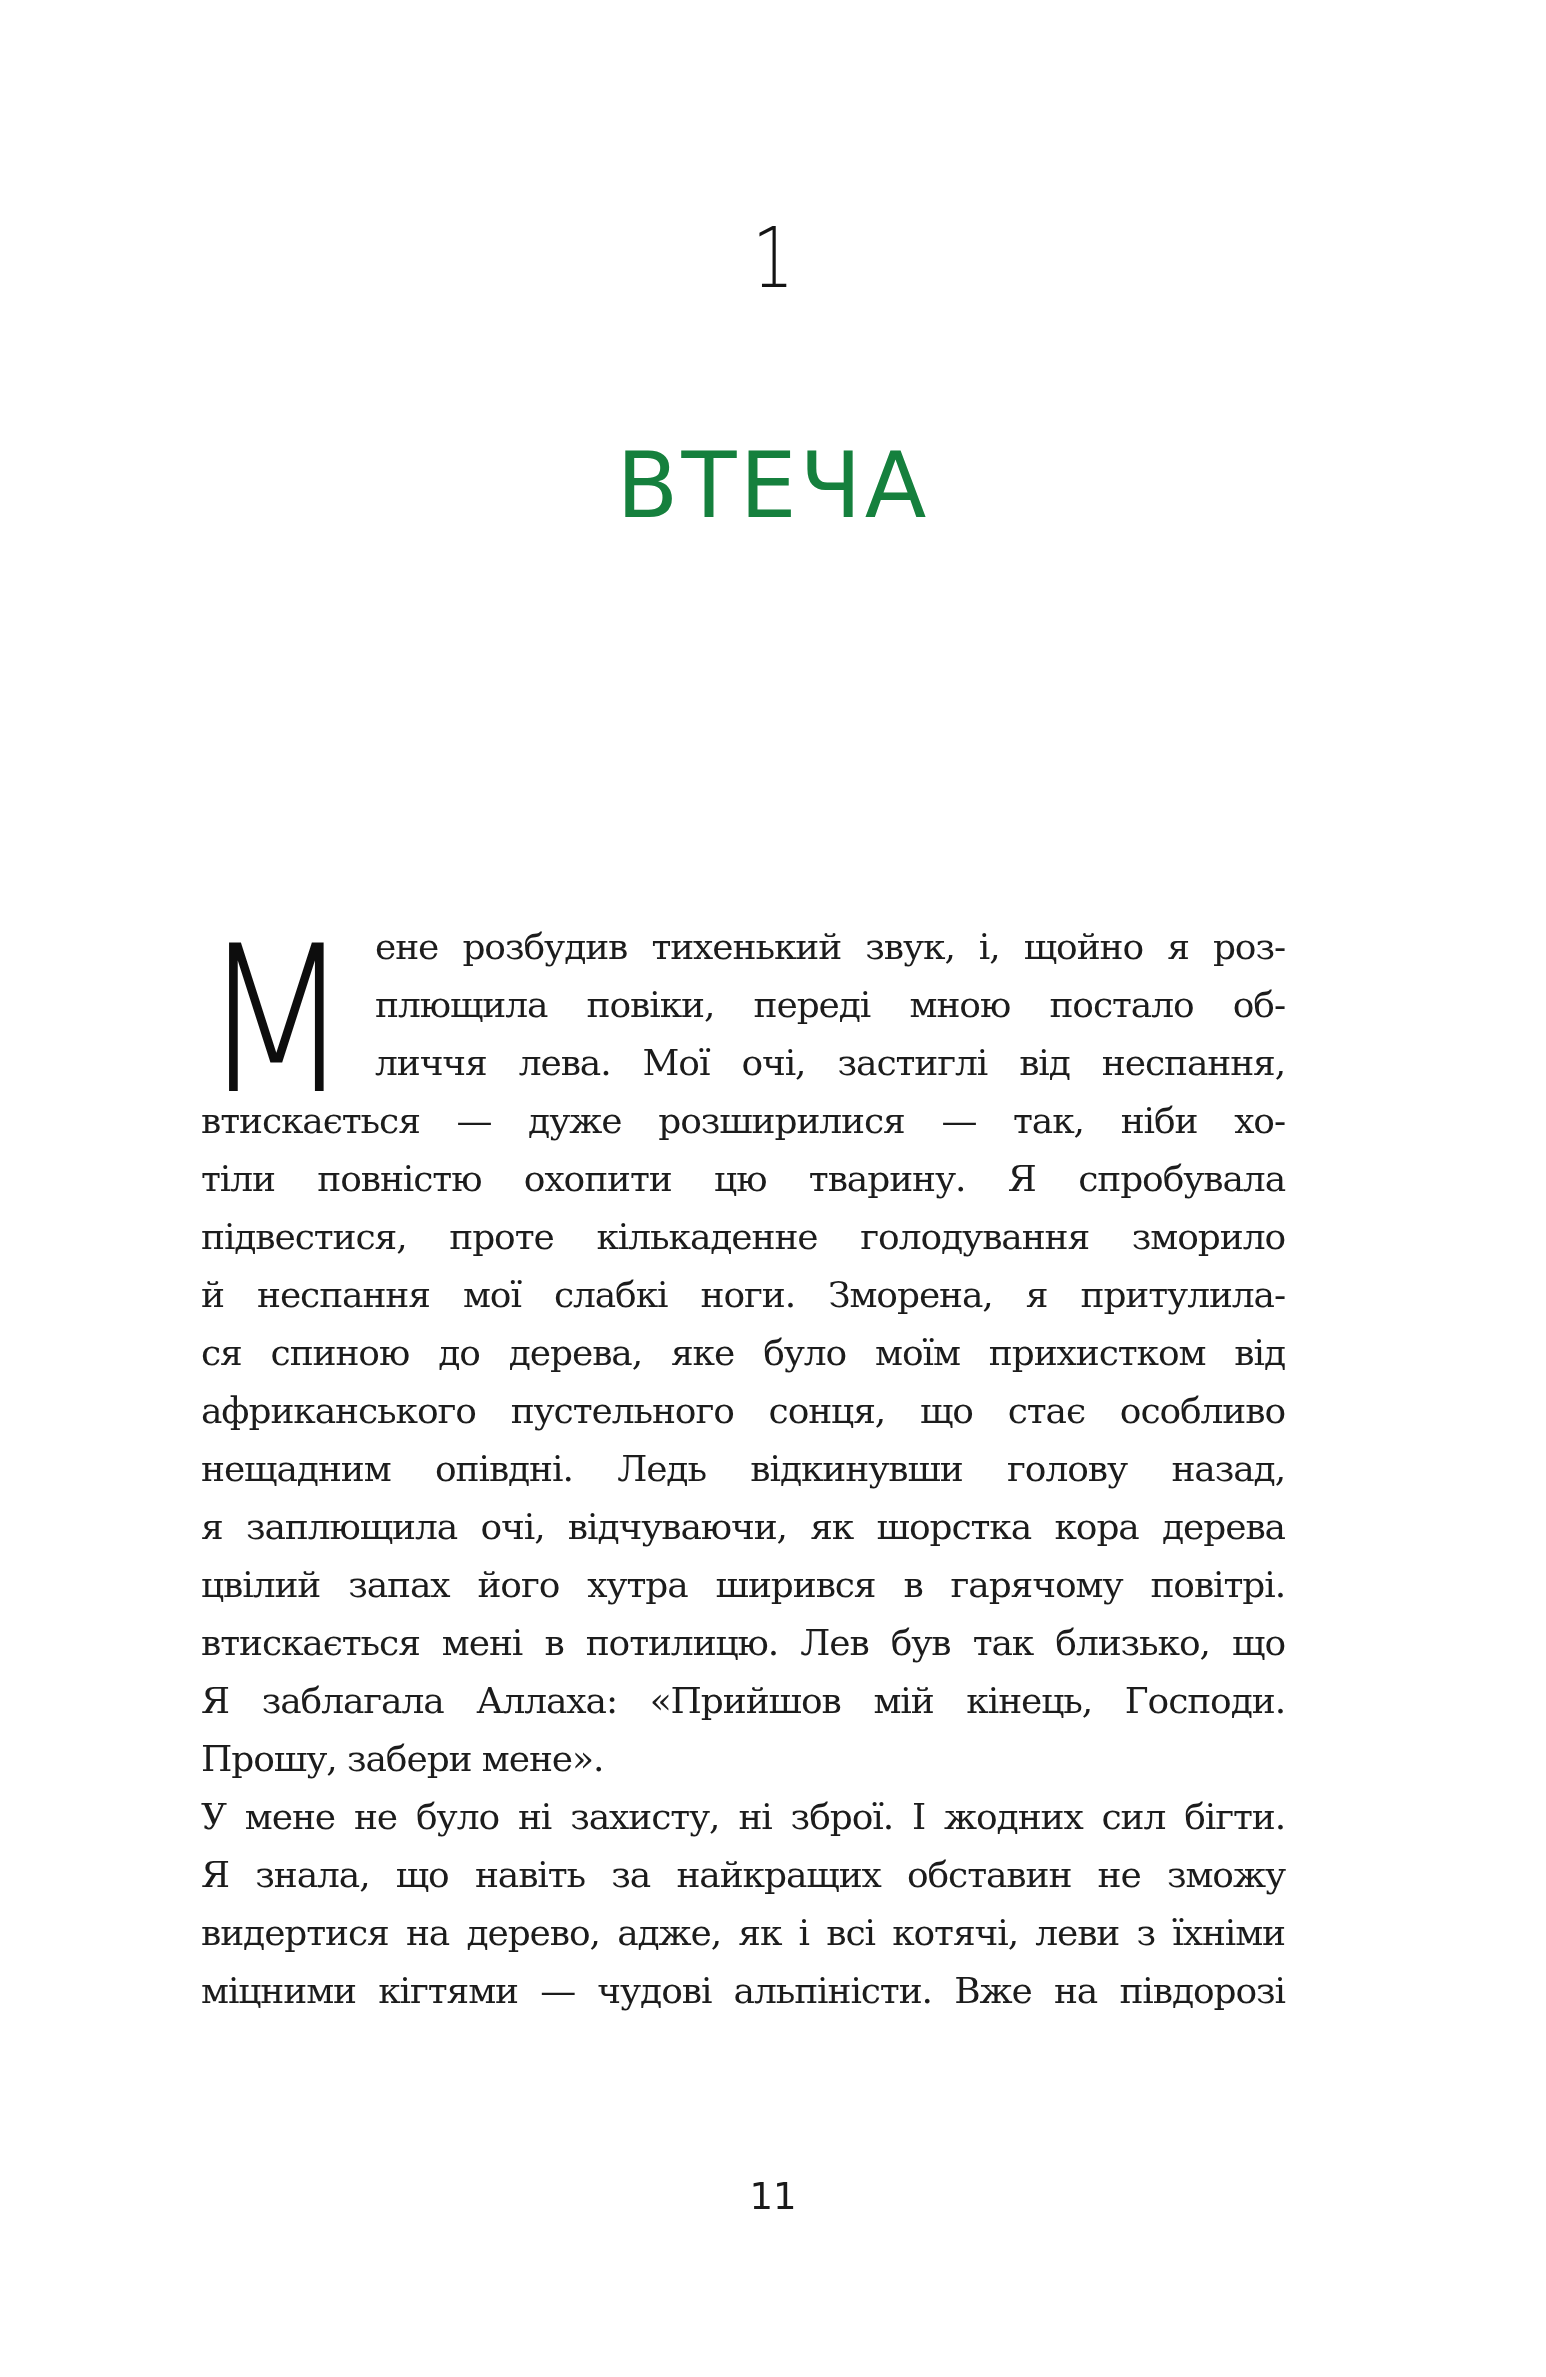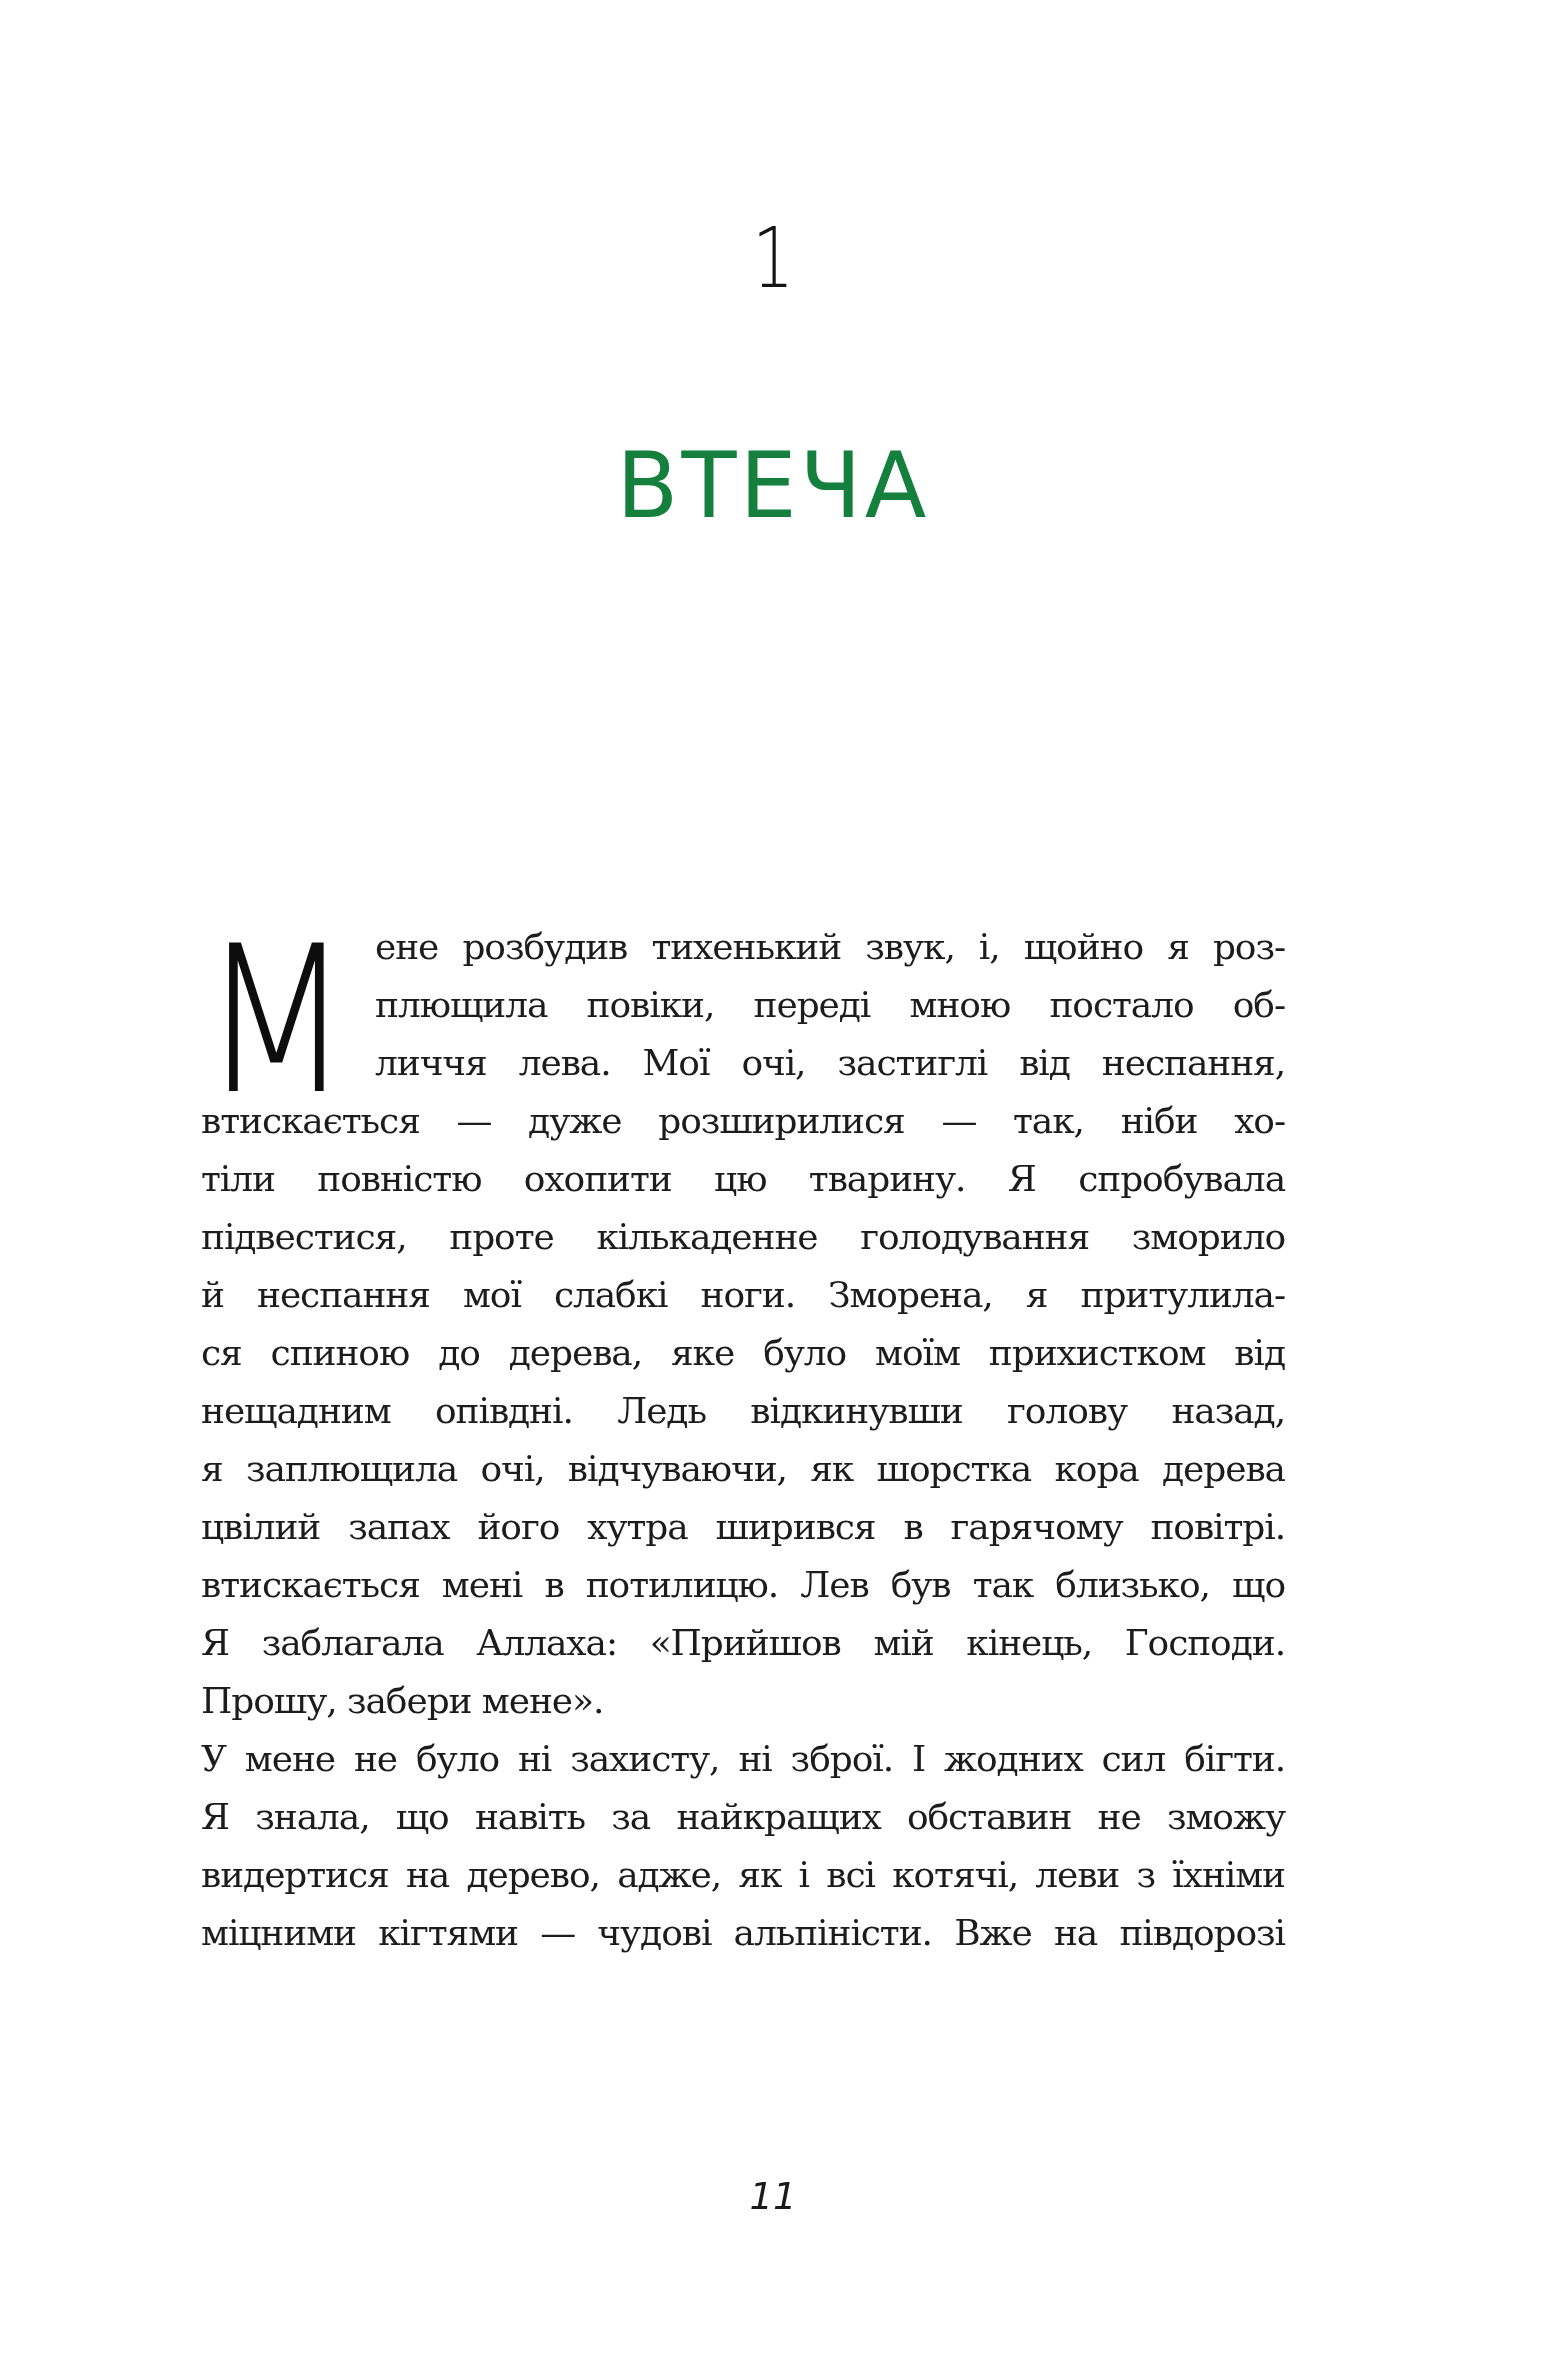--- a/index.html
+++ b/index.html
@@ -36,21 +36,21 @@
   .dropcap {
     position: absolute; left: 0; top: 1.6px;
     font-family: "DejaVu Sans", sans-serif; font-weight: 300;
     font-size: 203px; line-height: 1; color: #0d0d0d;
     transform: scaleX(0.86); transform-origin: left top;
   }
   .page-number {
     position: absolute; left: 0; right: 0; top: 2178px;
     text-align: center;
     font-family: "DejaVu Sans", sans-serif;
-    font-size: 37px; line-height: 1; color: #1a1a1a; font-style: italic;
+    font-size: 37px; line-height: 1; color: #1a1a1a;
   }
 </style>
 </head>
 <body>
 
 <div>
 
   <div class="chapter-number">1</div>
   <div class="chapter-title">ВТЕЧА</div>
 
@@ -59,20 +59,21 @@
 
     <div>
       <span class="line dropline">ене розбудив тихенький звук, і, щойно я роз-</span>
       <span class="line dropline">плющила повіки, переді мною постало об-</span>
       <span class="line dropline">личчя лева. Мої очі, застиглі від неспання,</span>
       <span class="line">втискається — дуже розширилися — так, ніби хо-</span>
       <span class="line">тіли повністю охопити цю тварину. Я спробувала</span>
       <span class="line">підвестися, проте кількаденне голодування зморило</span>
       <span class="line">й неспання мої слабкі ноги. Зморена, я притулила-</span>
       <span class="line">ся спиною до дерева, яке було моїм прихистком від</span>
+      <span class="line">африканського пустельного сонця, що стає особливо</span>
       <span class="line">нещадним опівдні. Ледь відкинувши голову назад,</span>
       <span class="line">я заплющила очі, відчуваючи, як шорстка кора дерева</span>
       <span class="line">цвілий запах його хутра ширився в гарячому повітрі.</span>
       <span class="line">втискається мені в потилицю. Лев був так близько, що</span>
       <span class="line">Я заблагала Аллаха: «Прийшов мій кінець, Господи.</span>
       <span class="line last">Прошу, забери мене».</span>
     </div>
 
     <div>
       <span class="line">У мене не було ні захисту, ні зброї. І жодних сил бігти.</span>

